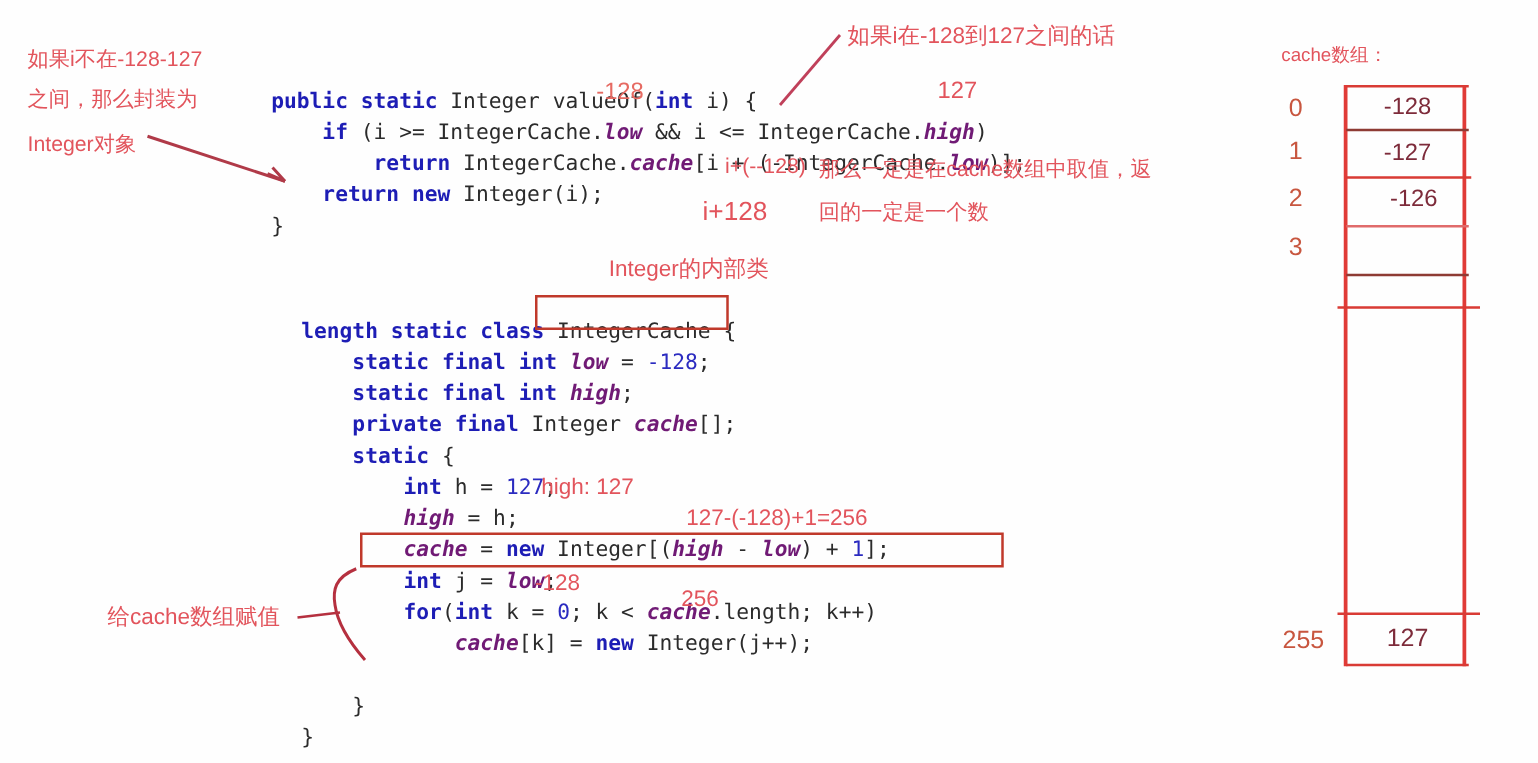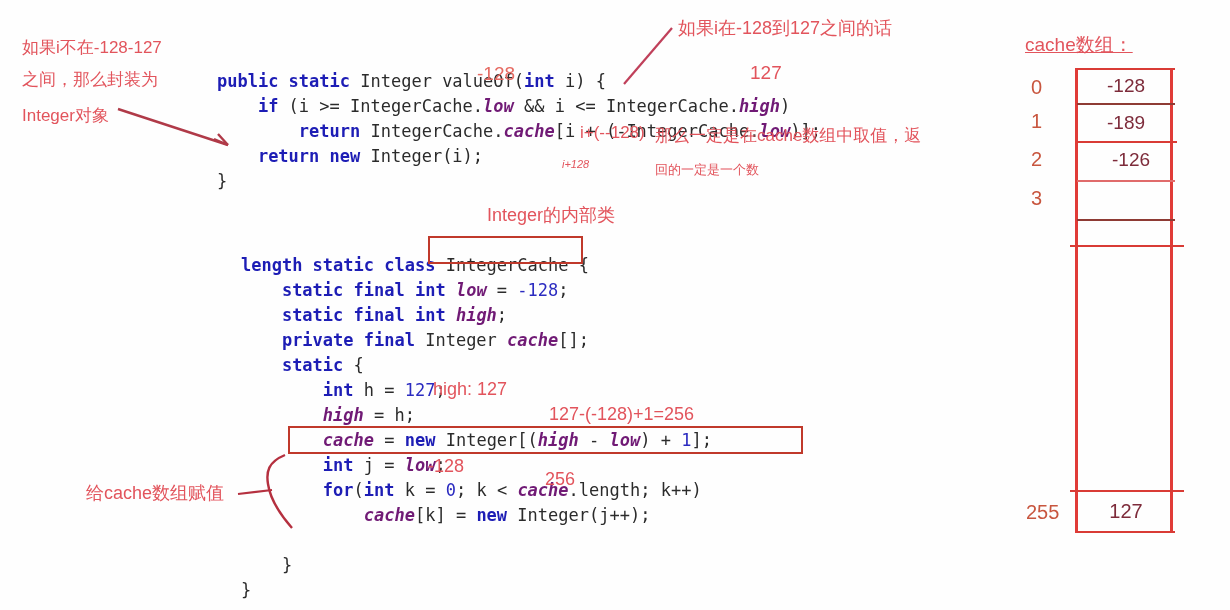--- a/index.html
+++ b/index.html
@@ -148,52 +148,52 @@
 <div class="ann ann-cn" style="left:22px; top:68px;">之间，那么封装为</div>
 <div class="ann ann-cn" style="left:22px; top:104px;">Integer对象</div>
 
 <div class="ann ann-cn" style="left:678px; top:16px; font-size:18px;">如果i在-128到127之间的话</div>
 
 <div class="ann ann-sm" style="left:477px; top:63px; font-size:19px; color:#e66a62;">-128</div>
 
 <div class="ann ann-sm" style="left:750px; top:62px; font-size:19px;">127</div>
 
 <div class="ann ann-sm" style="left:580px; top:123px; font-size:17px;">i+(--128)</div>
-<div class="ann ann-sm" style="left:562px; top:158px; font-size:11px;font-style:italic;">i+128</div>
+<div class="ann ann-sm" style="left:562px; top:158px; font-size:21px;">i+128</div>
 
 <div class="ann ann-cn" style="left:655px; top:124px; font-size:17px;">那么一定是在cache数组中取值，返</div>
-<div class="ann ann-cn" style="left:655px; top:158px; font-size:13px;">回的一定是一个数</div>
+<div class="ann ann-cn" style="left:655px; top:158px; font-size:17px;">回的一定是一个数</div>
 
 <div class="ann ann-cn" style="left:487px; top:203px; font-size:18px;">Integer的内部类</div>
 
 <div class="ann ann-sm" style="left:433px; top:379px; font-size:18px;">high: 127</div>
 
 <div class="ann ann-sm" style="left:549px; top:404px; font-size:18px;">127-(-128)+1=256</div>
 
 <div class="ann ann-sm" style="left:428px; top:456px; font-size:18px;">-128</div>
 
 <div class="ann ann-sm" style="left:545px; top:469px; font-size:18px;">256</div>
 
 <div class="ann ann-cn" style="left:86px; top:481px; font-size:18px;">给cache数组赋值</div>
 
-<div class="ann ann-cn" style="left:1025px; top:33px; font-size:19px;text-decoration:underline;">cache数组：</div>
+<div class="ann ann-cn" style="left:1025px; top:33px; font-size:15px;">cache数组：</div>
 
 <div id="cache-table">
 
   <div class="hline" style="left:-1px; top:0px;    width:98px;"></div>
   <div class="hline" style="left:-1px; top:35px;   width:98px; border-color:#8e3b34;"></div>
   <div class="hline" style="left:-1px; top:73px;   width:100px;"></div>
   <div class="hline" style="left:-1px; top:112px;  width:98px; border-color:#e06b6b;"></div>
   <div class="hline" style="left:-1px; top:151px;  width:98px; border-color:#8e3b34;"></div>
   <div class="hline" style="left:-8px; top:177px;  width:114px;"></div>
   <div class="hline" style="left:-8px; top:422px;  width:114px;"></div>
   <div class="hline" style="left:-1px; top:463px;  width:98px;"></div>
 
   <div class="cache-cell" style="top:7px;">-128</div>
-  <div class="cache-cell" style="top:44px;">-189</div>
+  <div class="cache-cell" style="top:44px;">-127</div>
   <div class="cache-cell" style="top:81px; padding-left:10px;">-126</div>
   <div class="cache-cell" style="top:120px;"></div>
   <div class="cache-cell" style="top:432px; font-size:20px;">127</div>
 </div>
 
 <div class="cache-idx" style="left:1031px; top:76px;">0</div>
 <div class="cache-idx" style="left:1031px; top:110px;">1</div>
 <div class="cache-idx" style="left:1031px; top:148px;">2</div>
 <div class="cache-idx" style="left:1031px; top:187px;">3</div>
 <div class="cache-idx" style="left:1026px; top:501px;">255</div>

